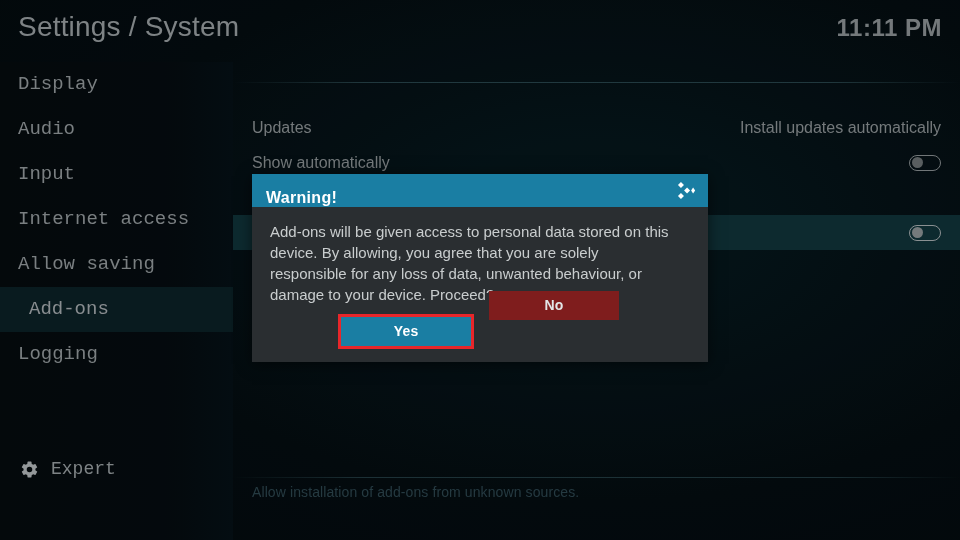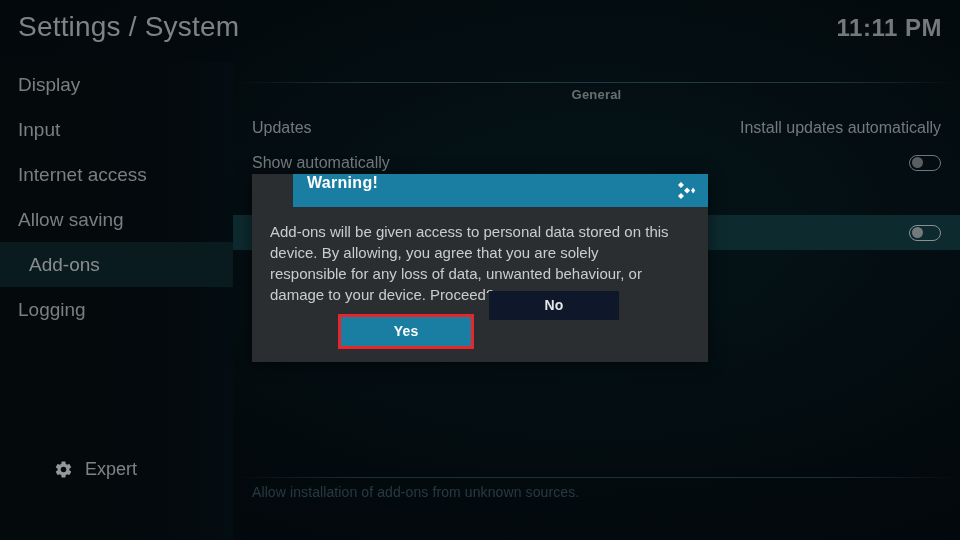--- a/index.html
+++ b/index.html
@@ -33,36 +33,36 @@
     position:absolute; right:18px; top:14px;
     font-size:24px; color:#8e9497; font-weight:700;
     letter-spacing:.5px;
   }
 
   
   .sidebar{
     position:absolute; left:0; top:62px; width:233px; height:478px;
     background:linear-gradient(to right,#050b0e 0%,#050c10 70%,#061016 100%);
     z-index:4;
+    font-family:Liberation Mono, monospace;
   }
   .side-item{
     position:relative; height:45px; line-height:45px;
     padding-left:18px; font-size:19px; color:#959b9e;
     white-space:nowrap;
   }
   .side-item.selected{
     background:#0c2127;
     color:#a7adb0;
     padding-left:29px;
   }
   .side-expert{
     position:absolute; left:0; bottom:55px; width:100%;
     height:32px; display:flex; align-items:center; padding-left:20px;
     gap:12px;
-    margin-left:34px;
   }
   .gear{
     width:19px; height:19px; position:relative; flex:0 0 auto;
   }
   .gear svg{ display:block; }
   .expert-label{ font-size:18px; color:#9aa0a3; }
 
   
   .main{
     position:absolute; left:233px; top:62px; width:727px; height:478px;
@@ -123,21 +123,21 @@
     background:rgba(0,0,0,0.18);
   }
   .dialog{
     position:absolute; left:252px; top:174px; width:456px; height:188px;
     background:#2a2e31;
     z-index:10;
     box-shadow:0 2px 14px rgba(0,0,0,.55);
   }
   .dlg-title{
     position:relative; height:33px; background:#1a7ea3;
-    display:flex; align-items:flex-start;margin-left:41px;
+    display:flex; align-items:flex-end;
   }
   .dlg-title .t{
     margin-left:14px; font-size:16px; font-weight:bold; color:#ffffff;
     letter-spacing:.3px;
   }
   .kodi-logo{
     position:absolute; right:10px; top:5px; width:23px; height:23px;
   }
   .dlg-body{
     padding:14px 32px 0 18px;
@@ -148,35 +148,38 @@
     display:flex; justify-content:center; gap:18px;
   }
   .btn{
     width:130px; height:29px; line-height:29px; text-align:center;
     font-size:14px; font-weight:bold; letter-spacing:.2px;
   }
   .btn.yes{
     background:#1a7ea3; color:#ffffff;
     outline:3px solid #e8262a; outline-offset:0px;margin-top:26px;
   }
-  .btn.no{ background:#0f172a; color:#e3e6e7; }
+  .btn.no{ background:#7f1d1d; color:#e3e6e7; }
 </style>
 </head>
 <body>
 
 <div class="bg-wash"></div>
 
 <div class="topbar">
   <div class="breadcrumb">Settings / System</div>
   <div class="clock">11:11 PM</div>
 </div>
 
 <div class="sidebar">
   <div class="side-item">
     <span>Display</span>
+  </div>
+  <div class="side-item">
+    <span>Audio</span>
   </div>
   <div class="side-item">
     <span>Input</span>
   </div>
   <div class="side-item">
     <span>Internet access</span>
   </div>
   <div class="side-item">
     <span>Allow saving</span>
   </div>
@@ -192,21 +195,20 @@
       <svg width="19" height="19" viewBox="0 0 24 24" aria-hidden="true">
         <path fill="#b5babc" d="M19.4 13a7.6 7.6 0 0 0 .06-1 7.6 7.6 0 0 0-.07-1l2.1-1.6a.5.5 0 0 0 .12-.64l-2-3.46a.5.5 0 0 0-.6-.22l-2.47 1a7.3 7.3 0 0 0-1.72-1L14.5 2.4a.5.5 0 0 0-.5-.4h-4a.5.5 0 0 0-.5.4l-.37 2.65a7.3 7.3 0 0 0-1.72 1l-2.47-1a.5.5 0 0 0-.6.22l-2 3.46a.5.5 0 0 0 .12.64L4.56 11a7.6 7.6 0 0 0 0 2l-2.1 1.6a.5.5 0 0 0-.12.64l2 3.46a.5.5 0 0 0 .6.22l2.47-1a7.3 7.3 0 0 0 1.72 1l.37 2.65a.5.5 0 0 0 .5.43h4a.5.5 0 0 0 .5-.43l.37-2.65a7.3 7.3 0 0 0 1.72-1l2.47 1a.5.5 0 0 0 .6-.22l2-3.46a.5.5 0 0 0-.12-.64ZM12 15.5A3.5 3.5 0 1 1 15.5 12 3.5 3.5 0 0 1 12 15.5Z"></path>
       </svg>
     </span>
     <span class="expert-label">Expert</span>
   </div>
 </div>
 
 <div class="main">
   <div class="panel-top-rule"></div>
-  <div class="group-title">General</div>
 
   <div class="rows">
     <div class="srow">
       <span class="label">Updates</span>
       <span class="value">Install updates automatically</span>
     </div>
 
     <div class="srow">
       <span class="label">Show automatically</span>
       <span class="toggle">

